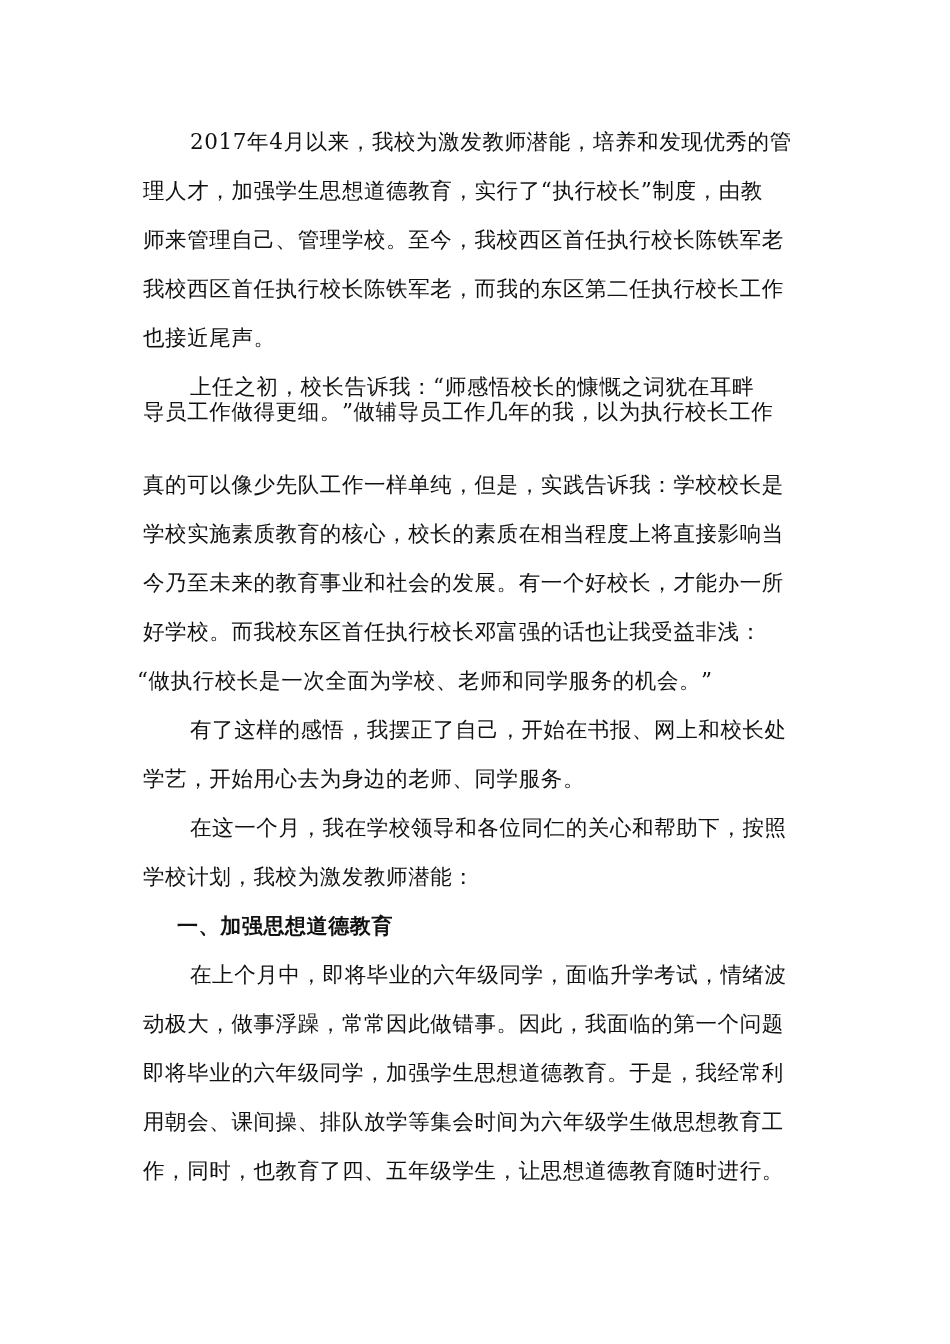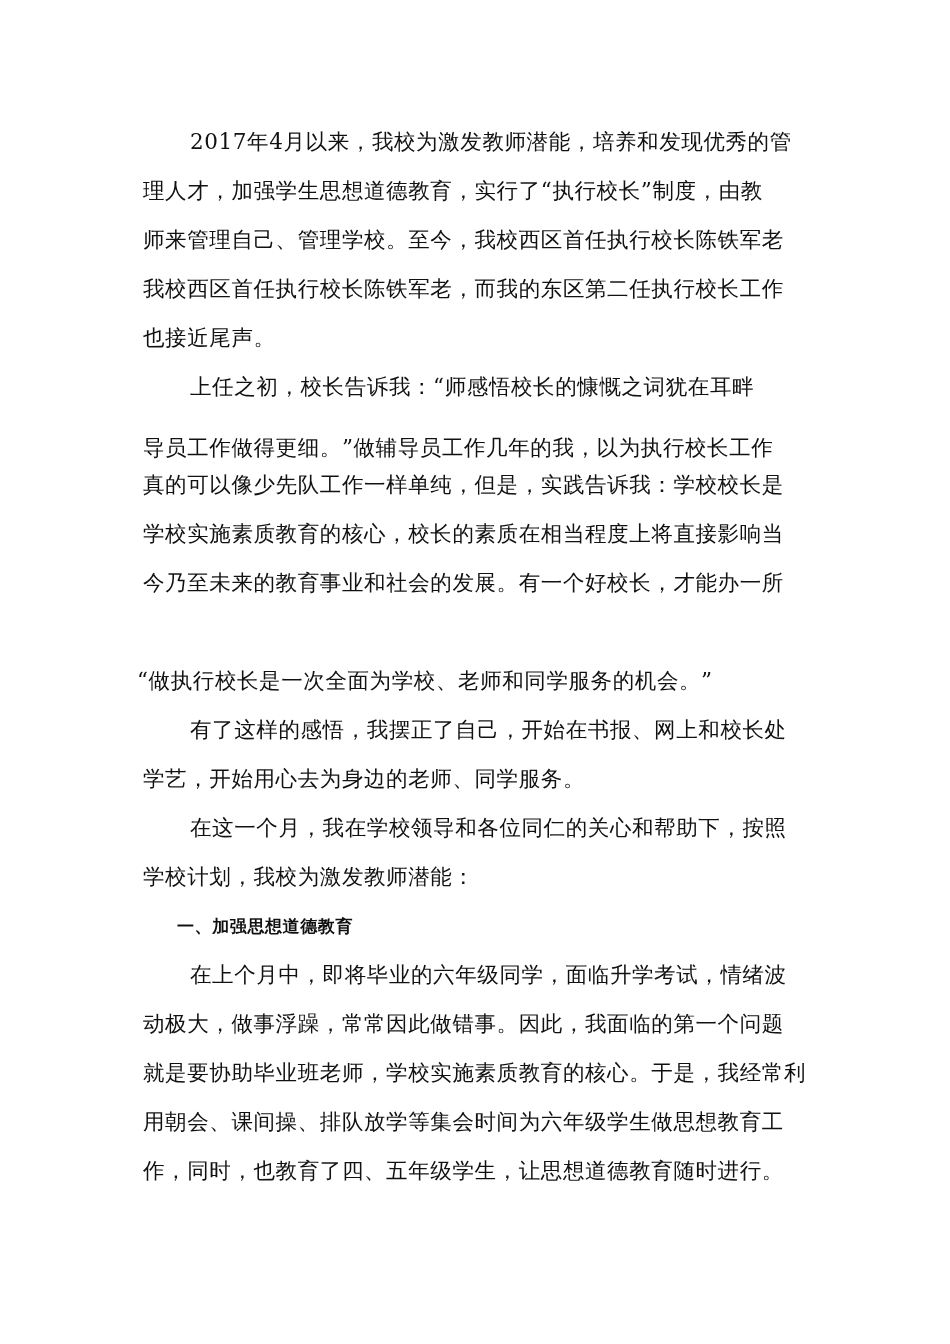--- a/index.html
+++ b/index.html
@@ -2,48 +2,49 @@
 <html><head>
   <meta charset="utf-8">
   <style>
     html, body { margin: 0; padding: 0; background: #ffffff; }
     body { width: 950px; height: 1344px; position: relative; overflow: hidden;
            font-family: "DejaVu Serif", "Liberation Serif", serif; color: #111111; }
     .page { position: absolute; left: 0; top: 0; width: 950px; height: 1344px; background: #ffffff; }
     .line { position: absolute; left: 143px; width: 664px; height: 32px; line-height: 32px;
             font-size: 21.5px; white-space: nowrap; letter-spacing: 0.6px; }
     .indent { left: 190px; width: 617px; }
-    .heading { left: 177px; font-weight: bold; font-family: "DejaVu Sans", "Liberation Sans", sans-serif; font-size: 17px; }
+    .heading { left: 177px; font-weight: bold; font-family: "DejaVu Sans", "Liberation Sans", sans-serif; font-size: 21px; }
     .quote-start { left: 137px; }
   </style>
 </head>
 <body>
 
 <div class="page">
 
   <div class="line indent" style="top:126px">2017年4月以来，我校为激发教师潜能，培养和发现优秀的管</div>
   <div class="line" style="top:175px">理人才，加强学生思想道德教育，实行了“执行校长”制度，由教</div>
   <div class="line" style="top:224px">师来管理自己、管理学校。至今，我校西区首任执行校长陈铁军老</div>
   <div class="line" style="top:273px">我校西区首任执行校长陈铁军老，而我的东区第二任执行校长工作</div>
   <div class="line" style="top:322px">也接近尾声。</div>
 
   <div class="line indent" style="top:371px">上任之初，校长告诉我：“师感悟校长的慷慨之词犹在耳畔</div>
-  <div class="line" style="top:432px">导员工作做得更细。”做辅导员工作几年的我，以为执行校长工作</div>
+  <div class="line" style="top:396px">导员工作做得更细。”做辅导员工作几年的我，以为执行校长工作</div>
   <div class="line" style="top:469px">真的可以像少先队工作一样单纯，但是，实践告诉我：学校校长是</div>
   <div class="line" style="top:518px">学校实施素质教育的核心，校长的素质在相当程度上将直接影响当</div>
   <div class="line" style="top:567px">今乃至未来的教育事业和社会的发展。有一个好校长，才能办一所</div>
+  <div class="line" style="top:616px">好学校。而我校东区首任执行校长邓富强的话也让我受益非浅：</div>
   <div class="line quote-start" style="top:665px">“做执行校长是一次全面为学校、老师和同学服务的机会。”</div>
 
   <div class="line indent" style="top:714px">有了这样的感悟，我摆正了自己，开始在书报、网上和校长处</div>
   <div class="line" style="top:763px">学艺，开始用心去为身边的老师、同学服务。</div>
 
   <div class="line indent" style="top:812px">在这一个月，我在学校领导和各位同仁的关心和帮助下，按照</div>
   <div class="line" style="top:861px">学校计划，我校为激发教师潜能：</div>
 
   <div class="line heading" style="top:910px">一、加强思想道德教育</div>
 
   <div class="line indent" style="top:959px">在上个月中，即将毕业的六年级同学，面临升学考试，情绪波</div>
   <div class="line" style="top:1008px">动极大，做事浮躁，常常因此做错事。因此，我面临的第一个问题</div>
-  <div class="line" style="top:1057px">就是要协助毕业班老师，学校实施素质教育的核心。于是，我经常利</div>
+  <div class="line" style="top:1057px">即将毕业的六年级同学，加强学生思想道德教育。于是，我经常利</div>
   <div class="line" style="top:1106px">用朝会、课间操、排队放学等集会时间为六年级学生做思想教育工</div>
   <div class="line" style="top:1155px">作，同时，也教育了四、五年级学生，让思想道德教育随时进行。</div>
 
 </div>
 
 </body></html>

